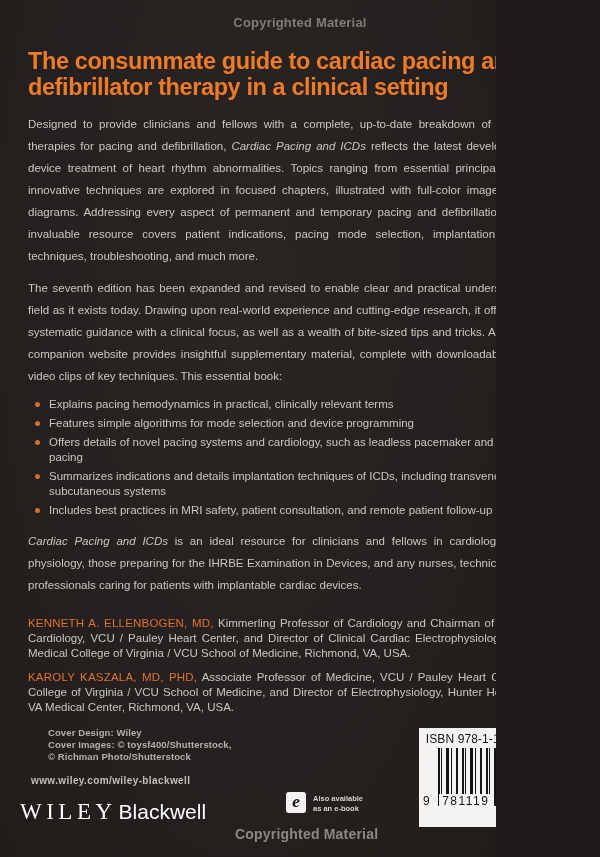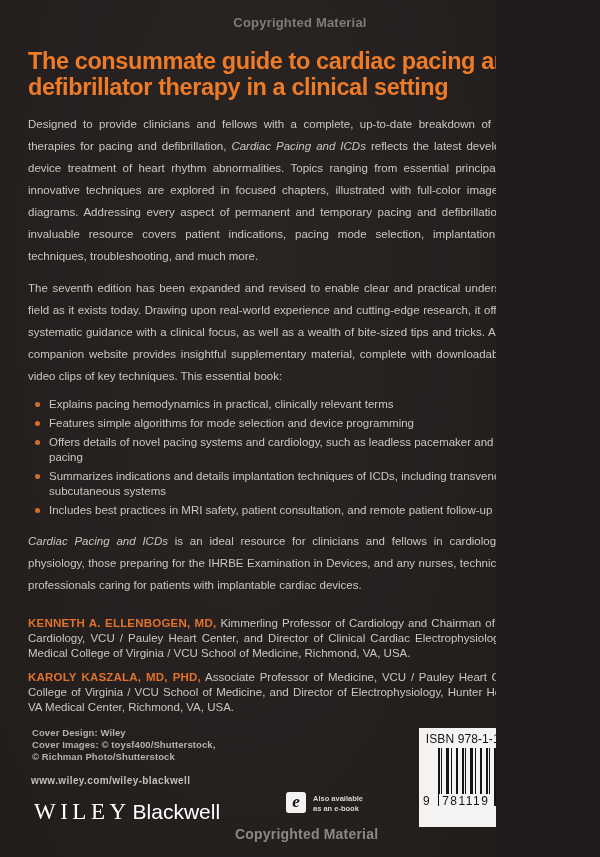--- a/index.html
+++ b/index.html
@@ -34,30 +34,30 @@
   ul.features li::before{
     content:"";position:absolute;left:7px;top:5px;width:5px;height:5px;
     border-radius:50%;background:#d76e26;
   }
   .audience{margin-top:12px;}
   .authors{margin-top:20px;}
   .author-p{
     color:#c9c6c2;font-size:11.5px;line-height:15px;text-align:justify;
     margin:0 0 9px 0;
   }
-  .author-name{color:#e0722c;font-weight:bold;letter-spacing:.2px;}
+  .author-name{color:#e0722c;font-weight:normal;letter-spacing:.2px;}
   .credits{
-    position:absolute;left:32px;top:727px;color:#b3b0ad;
+    position:absolute;left:48px;top:727px;color:#b3b0ad;
     font-size:9.5px;line-height:12px;font-weight:bold;letter-spacing:.1px;
   }
   .site-url{
     position:absolute;left:31px;top:775px;color:#c2bfbc;
     font-size:10px;font-weight:bold;letter-spacing:.4px;
   }
-  .publisher{position:absolute;left:34px;top:799px;color:#ffffff;white-space:nowrap;}
+  .publisher{position:absolute;left:20px;top:799px;color:#ffffff;white-space:nowrap;}
   .publisher .wiley{
     font-family:"Liberation Serif", serif;font-size:23px;letter-spacing:4.5px;
   }
   .publisher .blackwell{
     font-family:"Liberation Sans", sans-serif;font-size:21px;margin-left:2px;letter-spacing:0;
   }
   .ebook{position:absolute;left:286px;top:792px;display:flex;align-items:flex-start;}
   .ebook-glyph{
     width:20px;height:21px;background:#f3f2f0;border-radius:3px;
     color:#151211;font-family:"Liberation Serif", serif;font-style:italic;font-weight:bold;

